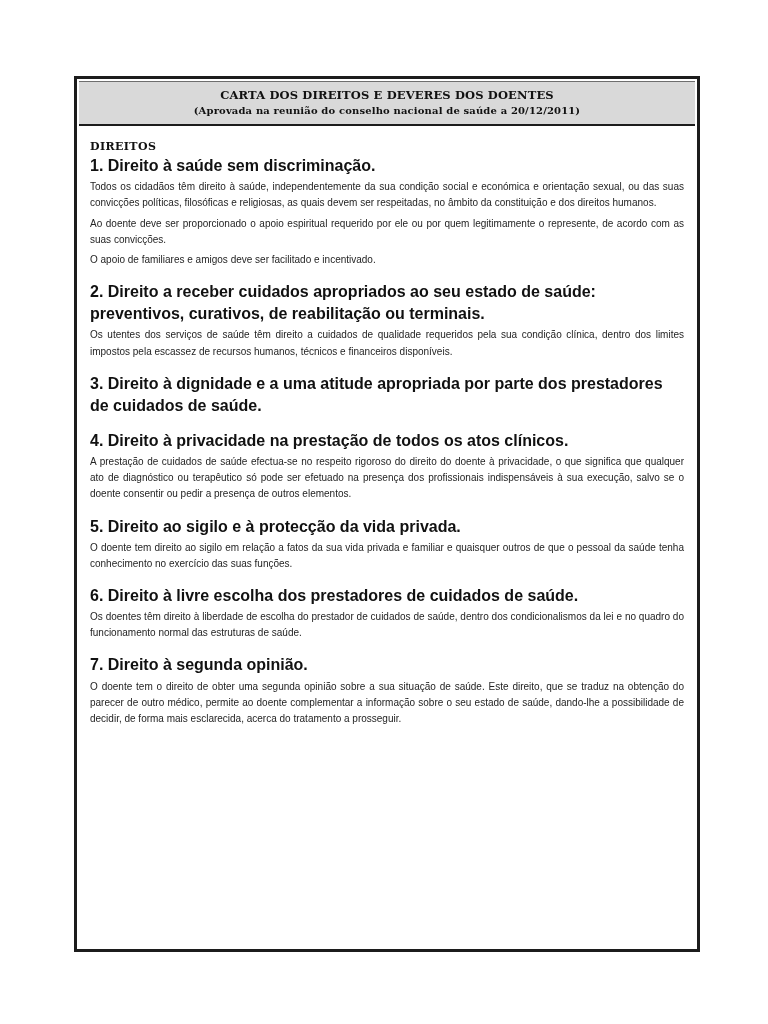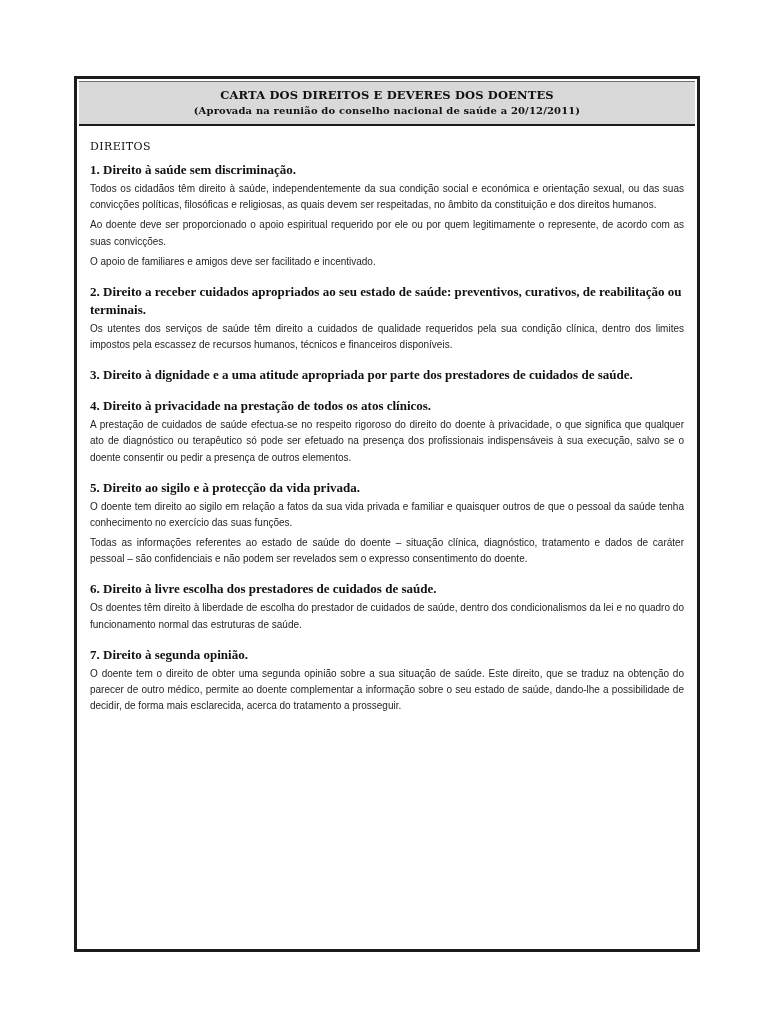--- a/index.html
+++ b/index.html
@@ -57,38 +57,38 @@
     font-size: 10px;
   }
 
   
   .doc-body {
     padding: 14px 13px 10px 13px;
   }
 
   .section-label {
     font-family: "DejaVu Serif", "Liberation Serif", serif;
-    font-weight: normal;
+    font-weight: bold;
     font-size: 11px;
     letter-spacing: 0.4px;
     color: #111111;
-    margin: 0 0 8px 0;
+    margin: 0 0 2px 0;
   }
 
   .right-block {
     margin-bottom: 13px;
   }
   .right-block:last-child {
     margin-bottom: 11px;
   }
 
   .right-heading {
-    font-family: Liberation Serif, serif;
+    font-family: Liberation Sans, sans-serif;
     font-weight: bold;
-    font-size: 13px;
+    font-size: 16px;
     line-height: 1.38;
     color: #111111;
     margin: 0 0 2px 0;
   }
 
   .right-para {
     font-family: "Liberation Sans", sans-serif;
     font-size: 10px;
     line-height: 1.62;
     text-align: justify;
@@ -135,21 +135,20 @@
         </div>
 
         <div class="right-block">
           <div class="right-heading">4. Direito à privacidade na prestação de todos os atos clínicos.</div>
           <p class="right-para">A prestação de cuidados de saúde efectua-se no respeito rigoroso do direito do doente à privacidade, o que significa que qualquer ato de diagnóstico ou terapêutico só pode ser efetuado na presença dos profissionais indispensáveis à sua execução, salvo se o doente consentir ou pedir a presença de outros elementos.</p>
         </div>
 
         <div class="right-block">
           <div class="right-heading">5. Direito ao sigilo e à protecção da vida privada.</div>
           <p class="right-para">O doente tem direito ao sigilo em relação a fatos da sua vida privada e familiar e quaisquer outros de que o pessoal da saúde tenha conhecimento no exercício das suas funções.</p>
-          <p class="right-para">Todas as informações referentes ao estado de saúde do doente – situação clínica, diagnóstico, tratamento e dados de caráter pessoal – são confidenciais e não podem ser revelados sem o expresso consentimento do doente.</p>
         </div>
 
         <div class="right-block">
           <div class="right-heading">6. Direito à livre escolha dos prestadores de cuidados de saúde.</div>
           <p class="right-para">Os doentes têm direito à liberdade de escolha do prestador de cuidados de saúde, dentro dos condicionalismos da lei e no quadro do funcionamento normal das estruturas de saúde.</p>
         </div>
 
         <div class="right-block">
           <div class="right-heading">7. Direito à segunda opinião.</div>
           <p class="right-para">O doente tem o direito de obter uma segunda opinião sobre a sua situação de saúde. Este direito, que se traduz na obtenção do parecer de outro médico, permite ao doente complementar a informação sobre o seu estado de saúde, dando-lhe a possibilidade de decidir, de forma mais esclarecida, acerca do tratamento a prosseguir.</p>

